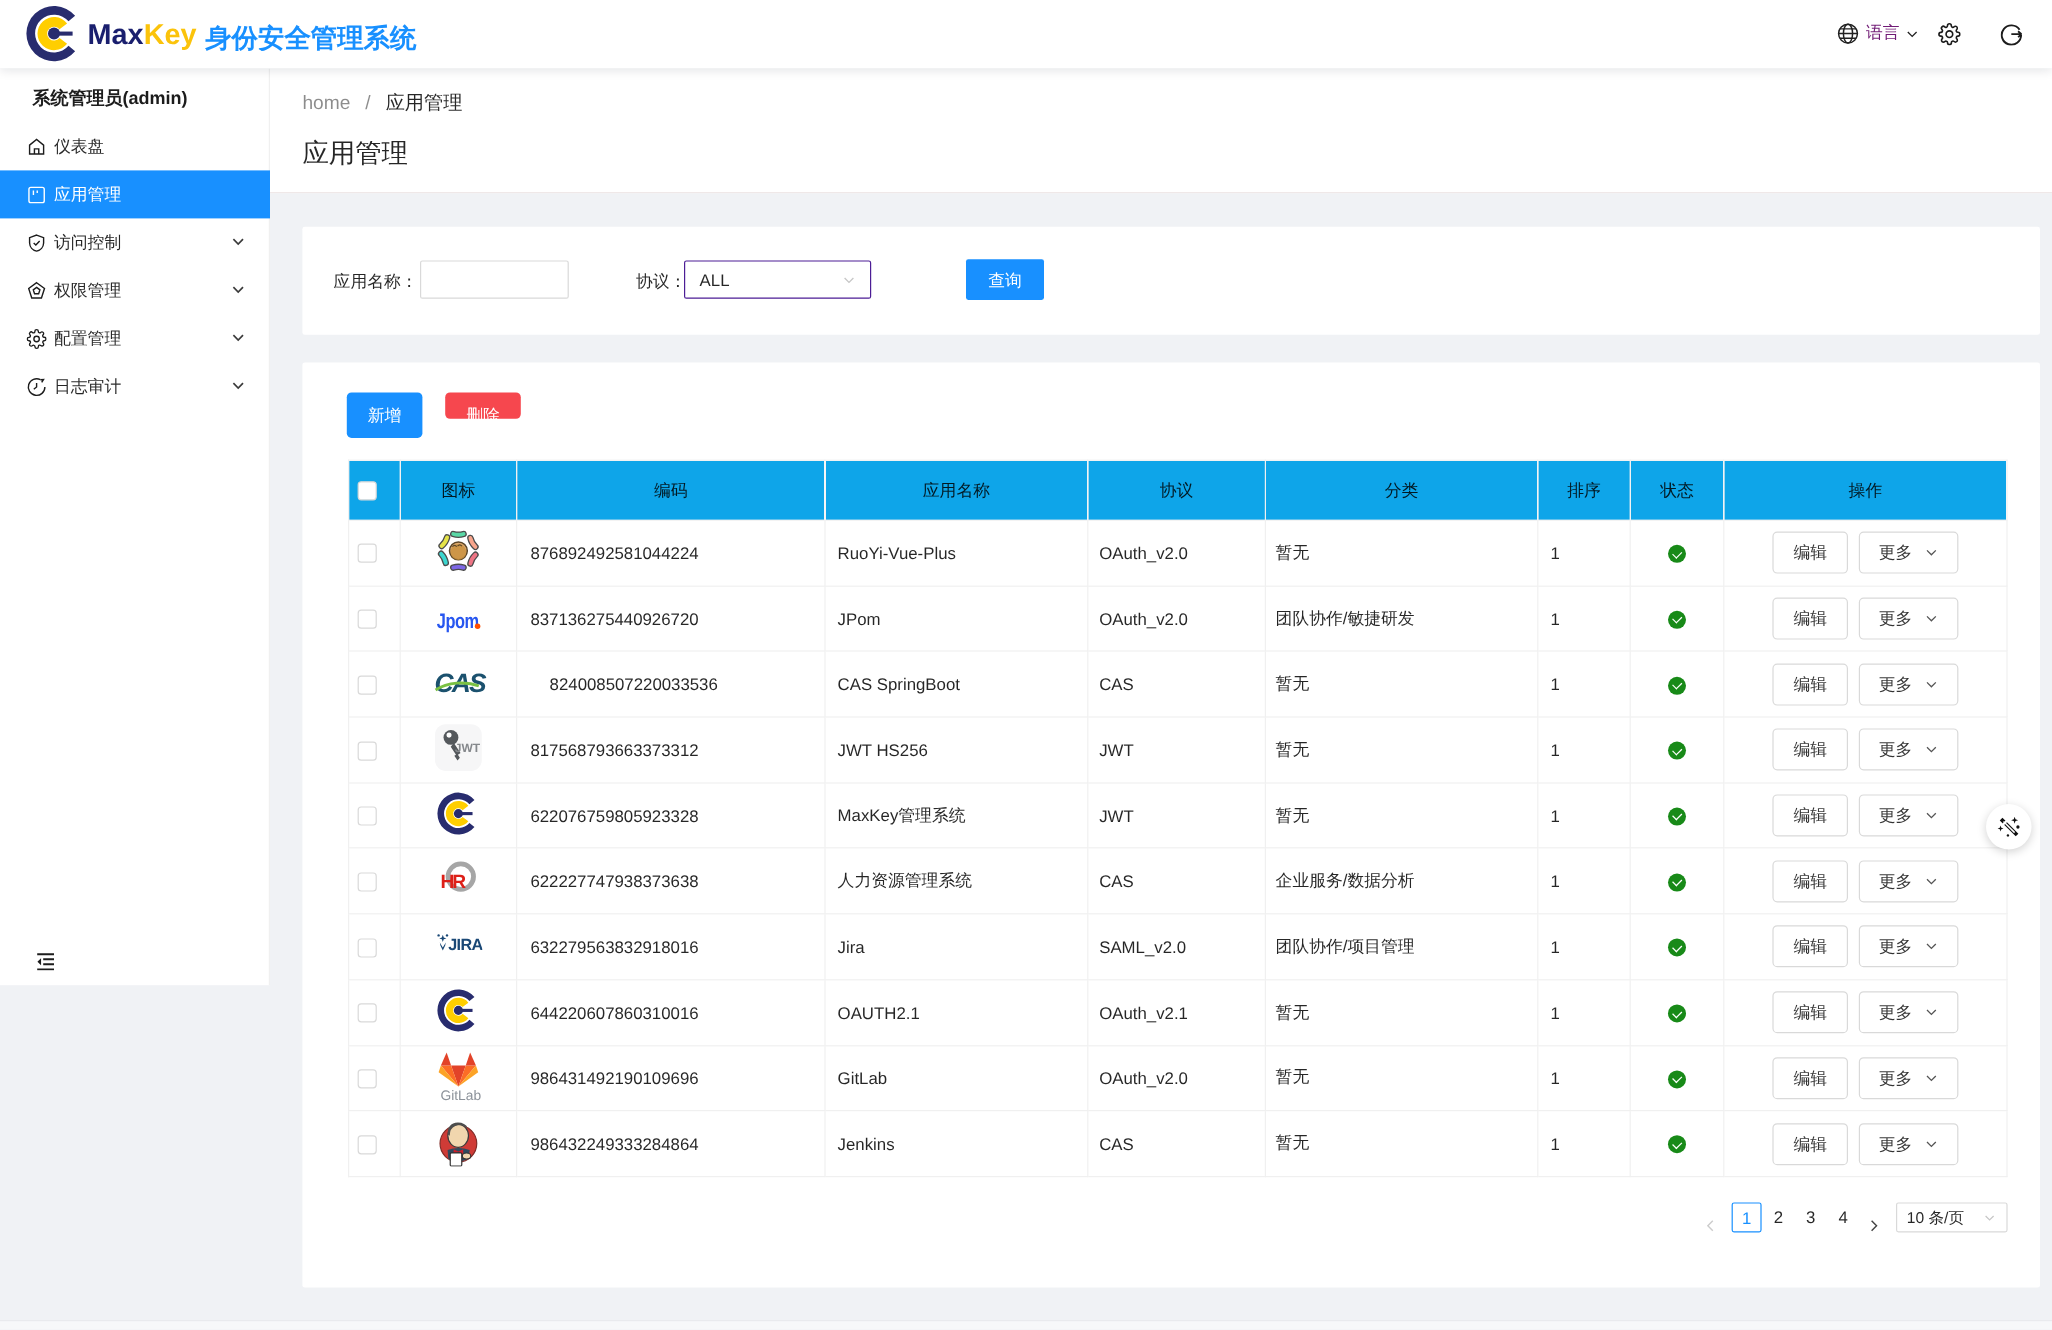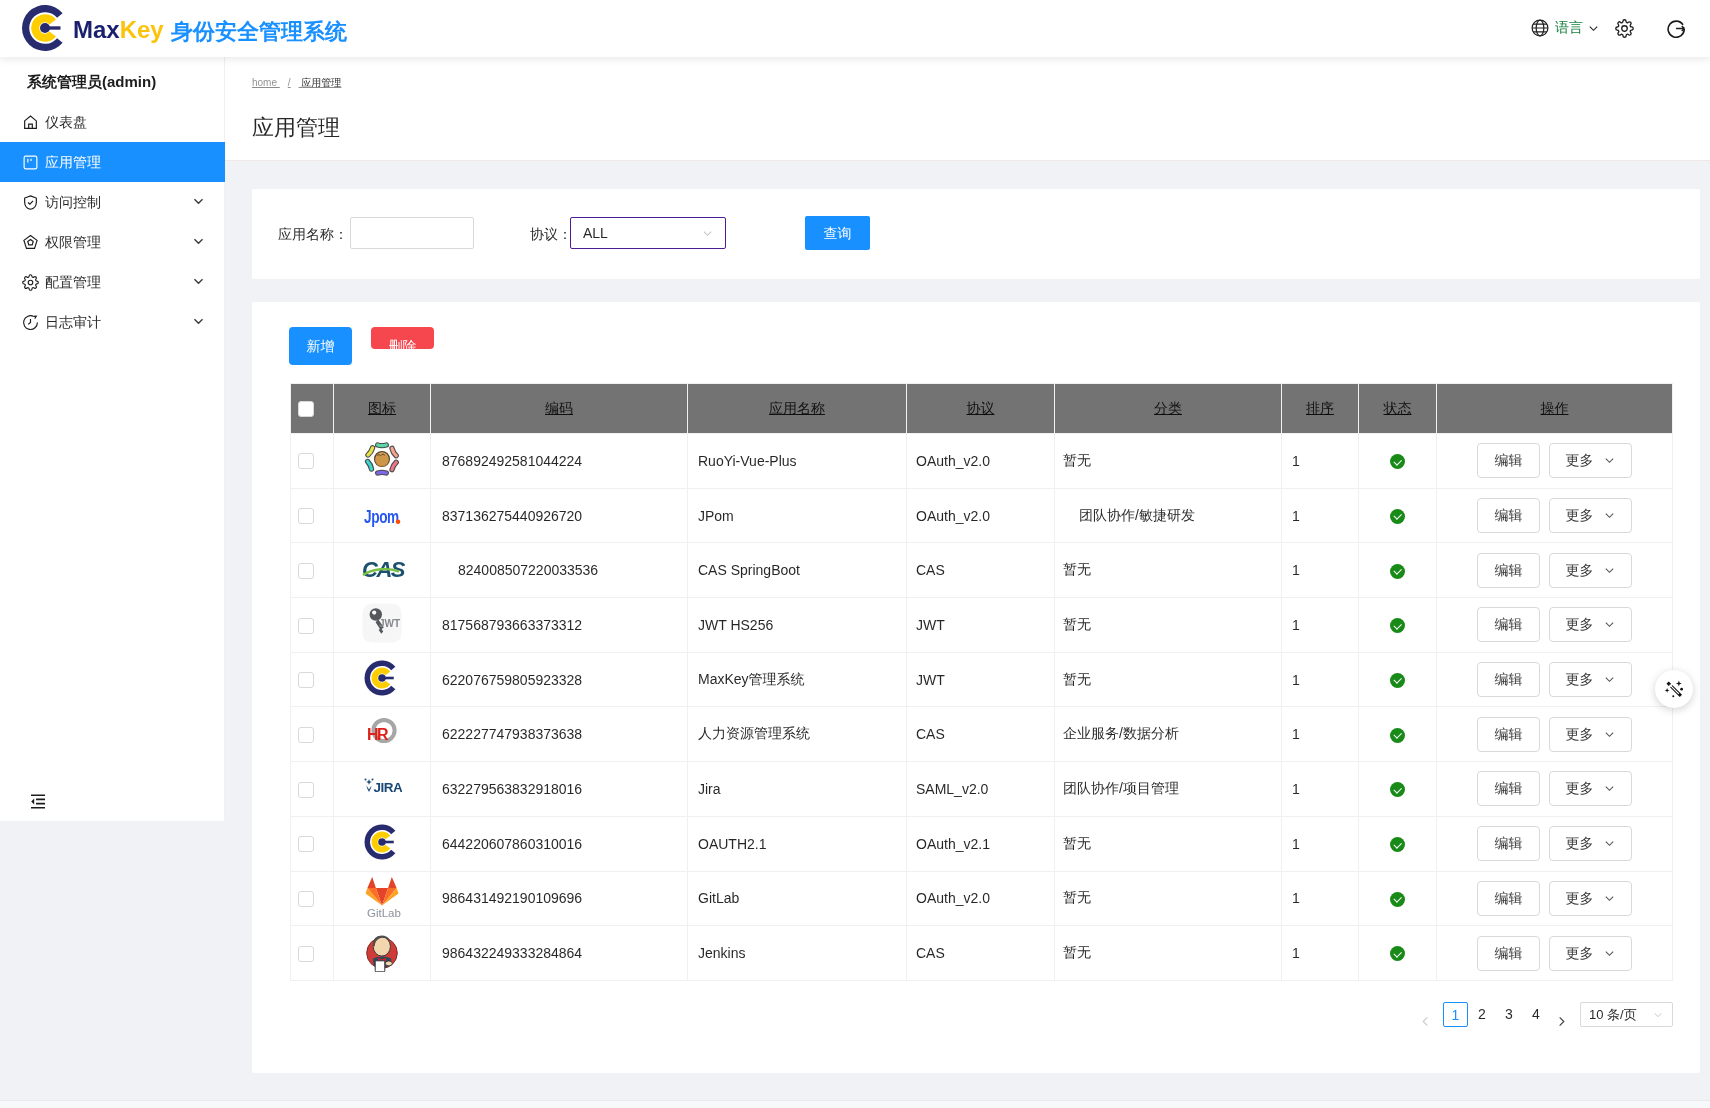--- a/index.html
+++ b/index.html
@@ -4,37 +4,37 @@
 <style>
 * { margin:0; padding:0; box-sizing:border-box; }
 html,body { width:1710px; height:1108px; font-family:"Liberation Sans", sans-serif; background:#f0f2f5; overflow:hidden; position:relative; }
 .abs { position:absolute; }
 
 
 .header { position:absolute; top:0; left:0; width:1710px; height:57px; background:#fff; box-shadow:0 2px 8px rgba(0,21,41,.10); z-index:30; }
 .brand { position:absolute; left:73px; top:16px; font-size:24px; font-weight:bold; color:#1a1f6e; letter-spacing:0; }
 .brand .key { color:#fbc30b; }
 .systitle { position:absolute; left:171px; top:17px; font-size:22px; font-weight:bold; color:#1890ff; }
-.langgrp { position:absolute; right:111px; top:19px; display:flex; align-items:center; color:#15803d; font-size:14px; }
+.langgrp { position:absolute; right:111px; top:19px; display:flex; align-items:center; color:#701a75; font-size:14px; }
 .hicon { color:#222; }
 
 
 .sidebar { position:absolute; top:57px; left:0; width:225px; height:764px; background:#fff; border-right:1px solid #f0f0f0; z-index:20; }
 .adminlbl { position:absolute; left:27px; top:16px; font-size:15px; font-weight:bold; color:#1c1c1c; }
 .menu { position:absolute; top:45px; left:0; width:225px; }
 .mitem { position:relative; height:40px; line-height:40px; font-size:14px; color:rgba(0,0,0,.85); }
 .mitem svg { position:absolute; left:22px; top:12px; }
 .mitem .mtxt { position:absolute; left:45px; top:0; }
 .mitem .chev { position:absolute; left:auto; right:20px; top:13px; }
 .mitem.sel { background:#1890ff; color:#fff; }
 .collapse { position:absolute; left:30px; top:737px; }
 
 
 .pagehead { position:absolute; top:57px; left:225px; width:1485px; height:104px; background:#fff; border-bottom:1px solid #efe8e8; z-index:10; }
-.crumbs { position:absolute; left:27px; top:19px; font-size:10px; color:rgba(0,0,0,.45);text-decoration:underline; }
+.crumbs { position:absolute; left:27px; top:19px; font-size:16px; color:rgba(0,0,0,.45); }
 .crumbs .cur { color:rgba(0,0,0,.85); }
 .crumbs .sep { margin:0 8px; }
 .ptitle { position:absolute; left:27px; top:56px; font-size:22px; font-weight:500; color:rgba(0,0,0,.85); }
 
 
 .card1 { position:absolute; left:252px; top:189px; width:1448px; height:90px; background:#fff; border-radius:2px; z-index:5; }
 .card2 { position:absolute; left:252px; top:302px; width:1448px; height:771px; background:#fff; border-radius:2px; z-index:5; }
 
 
 .flabel { position:absolute; font-size:14px; color:rgba(0,0,0,.85); top:37px; }
@@ -45,21 +45,21 @@
 
 
 .btn-add { position:absolute; left:37px; top:25px; width:63px; height:38px; background:#1890ff; color:#fff; font-size:14px; border-radius:4px; text-align:center; line-height:38px; }
 .btn-del { position:absolute; left:119px; top:25px; width:63px; height:22px; background:#f6474e; color:#fff; font-size:14px; border-radius:4px; text-align:center; line-height:38px; }
 
 
 .tblwrap { position:absolute; left:38px; top:81px; width:1382px; }
 table { border-collapse:collapse; table-layout:fixed; width:1382px; font-size:14px; color:rgba(0,0,0,.85); }
 th, td { border:1px solid #f0f0f0; overflow:hidden; }
 td.cbc, th.cbc { text-align:left; padding-left:7px; }
-th { background:#737373; height:50px; font-weight:500; text-align:center;text-decoration:underline; }
+th { background:#0ea5e9; height:50px; font-weight:500; text-align:center; }
 td { height:54.7px; }
 td.c { text-align:center; }
 td.l { text-align:left; padding-left:10px; }
 .cb { display:inline-block; width:16px; height:16px; border:1px solid #d9d9d9; border-radius:3px; background:#fff; vertical-align:middle; }
 .stat { display:inline-block; width:15px; height:15px; border-radius:50%; background:#188a18; position:relative; vertical-align:middle; }
 .stat:after { content:""; position:absolute; left:4px; top:4.5px; width:6px; height:3.5px; border-left:1.8px solid #fff; border-bottom:1.8px solid #fff; transform:rotate(-45deg); }
 .opbtn { display:inline-block; height:35px; border:1px solid #d9d9d9; border-radius:4px; background:#fff; font-size:14px; color:rgba(0,0,0,.8); line-height:33px; text-align:center; vertical-align:middle; }
 .b-edit { width:63px; margin-right:9px; }
 .b-more { width:83px; }
 .b-more svg { vertical-align:-1px; margin-left:7px; }
@@ -251,21 +251,21 @@
       </tr>
       <tr>
         <td class="cbc"><span class="cb"></span></td>
         <td class="c"><svg width="40" height="40" viewBox="0 0 40 40">
                 <text x="2.6" y="29.5" font-family="Liberation Sans" font-size="17.5" font-weight="bold" fill="#2756f0" letter-spacing="-0.5" transform="scale(0.78,1)">Jpom</text>
                 <circle cx="36" cy="27.8" r="2.3" fill="#ff4e00"></circle>
               </svg></td>
         <td class="l" style="padding-left:11px">837136275440926720</td>
         <td class="l">JPom</td>
         <td class="l" style="padding-left:9px">OAuth_v2.0</td>
-        <td class="l" style="padding-left:24px">团队协作/敏捷研发</td>
+        <td class="l" style="padding-left:8px">团队协作/敏捷研发</td>
         <td class="l">1</td>
         <td class="c"><span class="stat"></span></td>
         <td class="c"><span class="opbtn b-edit">编辑</span><span class="opbtn b-more">更多 <svg width="11" height="11" viewBox="0 0 12 12" fill="none" stroke="#555" stroke-width="1.2">
                   <path d="M2 4 L6 8 L10 4"></path>
                 </svg></span></td>
       </tr>
       <tr>
         <td class="cbc"><span class="cb"></span></td>
         <td class="c"><svg width="48" height="30" viewBox="0 0 48 30">
                 <text x="4" y="23" font-family="Liberation Sans" font-size="22" font-weight="bold" font-style="italic" fill="#1b516e" letter-spacing="-1.5">CAS</text>

